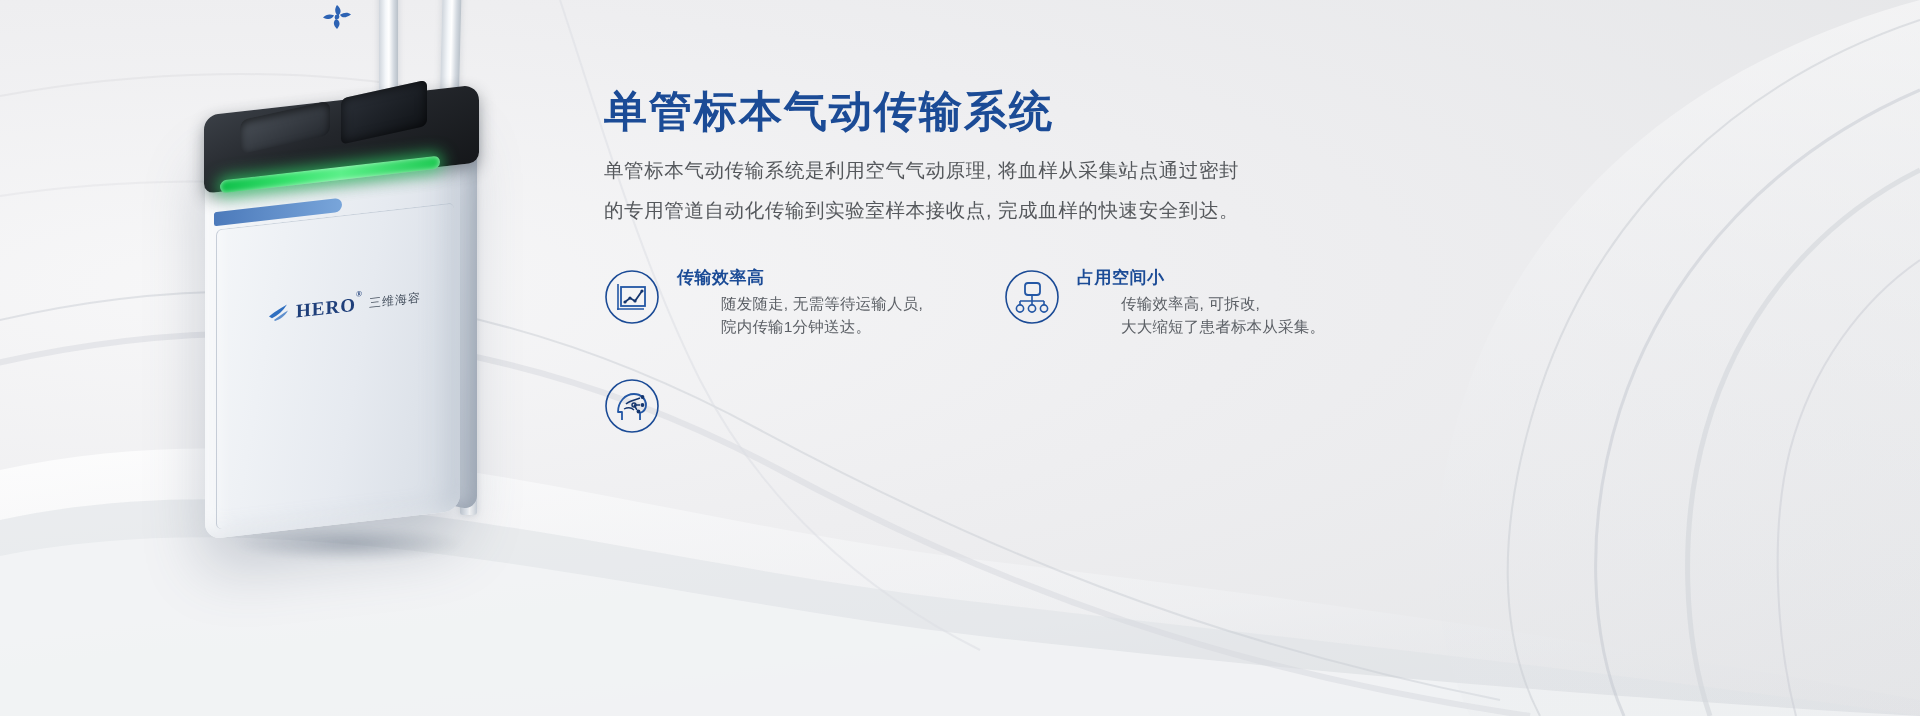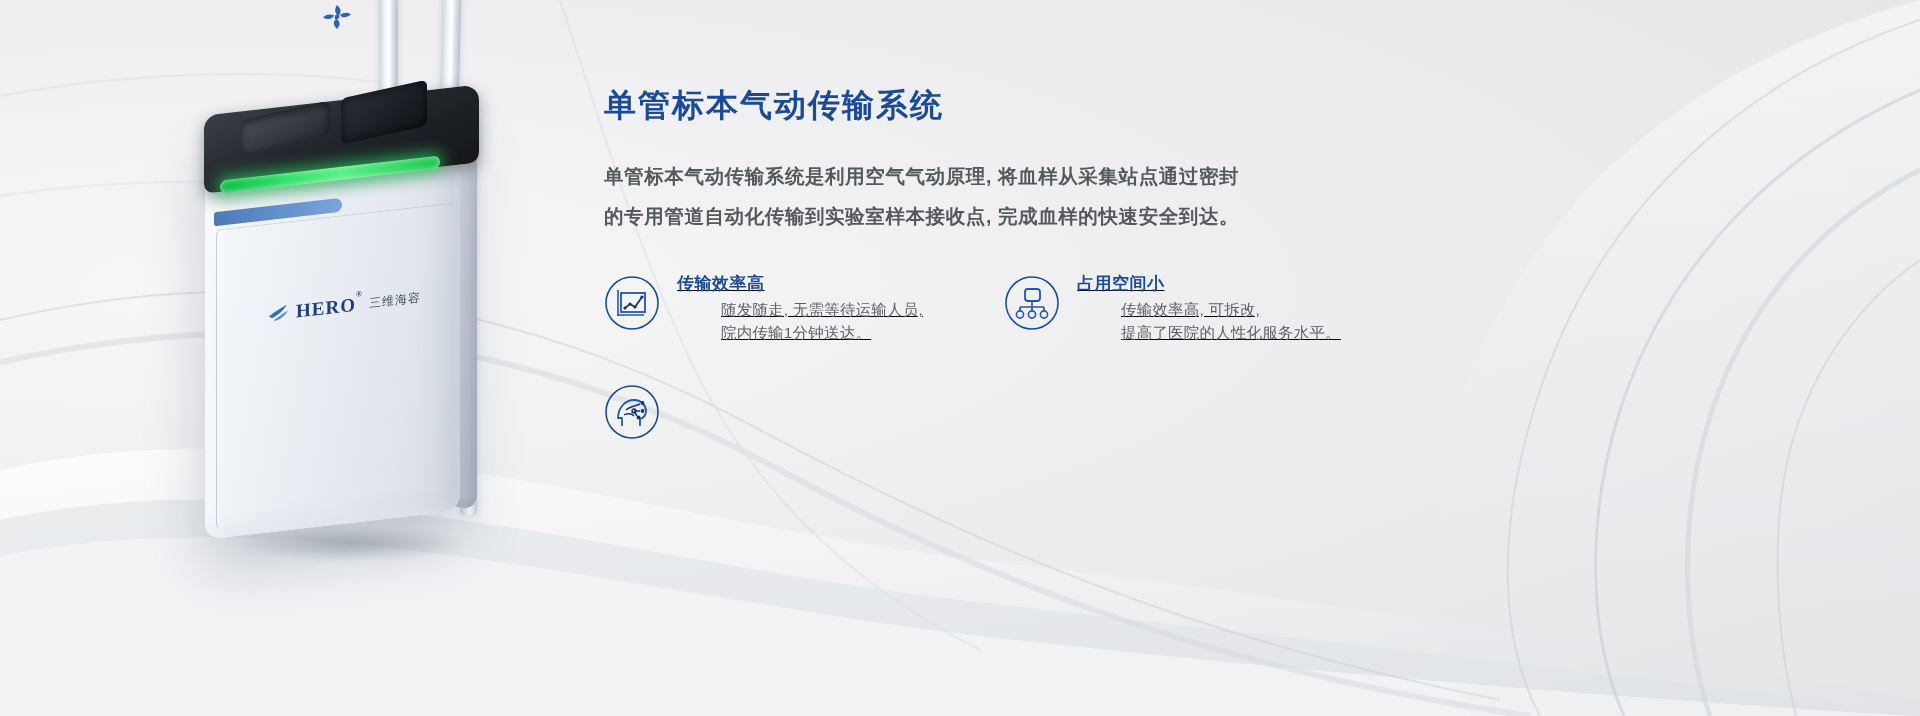--- a/index.html
+++ b/index.html
@@ -96,30 +96,30 @@
   .dev-shadow {
     position:absolute; left:30px; top:520px; width:320px; height:48px;
     background:radial-gradient(50% 50% at 50% 50%, rgba(90,104,122,.38), rgba(90,104,122,0) 72%);
     filter:blur(3px);
   }
 
   
   .content { position:absolute; left:604px; top:0; width:760px; height:716px; }
   .headline {
     margin-top:88px;
-    font-size:32px; font-weight:700; letter-spacing:2px;
+    font-size:43px; font-weight:700; letter-spacing:2px;
     color:#1b4b96; line-height:1.1;
   }
   .desc {
-    margin-top:34px; width:648px;
-    font-size:19.5px; line-height:2.05; color:#55585c; letter-spacing:.6px;font-weight:bold;
+    margin-top:16px; width:648px;
+    font-size:19.5px; line-height:2.05; color:#55585c; letter-spacing:.6px;
   }
 
   .features { margin-top:34px; display:grid; grid-template-columns:400px 400px; row-gap:36px; }
-  .feature { display:flex; gap:17px; align-items:flex-start;text-decoration:underline; }
+  .feature { display:flex; gap:17px; align-items:flex-start; }
   .f-icon { flex:0 0 auto; width:56px; height:56px; margin-top:4px; }
   .f-text { padding-top:1px; }
   .f-title { font-size:17px; font-weight:700; color:#1b4b96; letter-spacing:.5px; margin-bottom:4px; }
   .f-line { font-size:15.5px; line-height:1.45; color:#5c6066; letter-spacing:.2px; white-space:nowrap;padding-left:44px; }
 </style>
 </head>
 <body>
 
 <div id="stage">
   <div class="bg-base"></div>
@@ -229,21 +229,21 @@
           <circle cx="28" cy="28" r="26" fill="none" stroke="#1b4b96" stroke-width="1.6"></circle>
           <rect x="21" y="14" width="15" height="12" rx="3" fill="none" stroke="#2357a5" stroke-width="1.8"></rect>
           <path d="M28 26 L28 32 M16 32 L40 32 M16 32 L16 36 M28 32 L28 36 M40 32 L40 36" stroke="#2357a5" stroke-width="1.6" fill="none"></path>
           <circle cx="16" cy="39.5" r="3.6" fill="none" stroke="#2357a5" stroke-width="1.6"></circle>
           <circle cx="28" cy="39.5" r="3.6" fill="none" stroke="#2357a5" stroke-width="1.6"></circle>
           <circle cx="40" cy="39.5" r="3.6" fill="none" stroke="#2357a5" stroke-width="1.6"></circle>
         </svg>
         <div class="f-text">
           <div class="f-title">占用空间小</div>
           <div class="f-line">传输效率高, 可拆改,</div>
-          <div class="f-line">提高了医院的人性化服务水平。</div>
+          <div class="f-line">大大缩短了患者标本从采集。</div>
         </div>
       </div>
 
       <div class="feature">
         <svg class="f-icon" viewBox="0 0 56 56">
           <circle cx="28" cy="28" r="26" fill="none" stroke="#1b4b96" stroke-width="1.6"></circle>
           <path d="M18 42 L18 34 L14 34 C14 24 21 16 30 16 C37 16 42 21 42 27 C42 32 39 34 36 35 L36 42" fill="none" stroke="#2357a5" stroke-width="1.8" stroke-linejoin="round"></path>
           <path d="M22 26 C26 22 32 22 36 20 M30 27 L36 27 M30 27 L33 32" fill="none" stroke="#14356e" stroke-width="1.5"></path>
           <circle cx="30" cy="27" r="2" fill="none" stroke="#14356e" stroke-width="1.4"></circle>
           <circle cx="38.5" cy="19" r="1.9" fill="#14356e"></circle>

